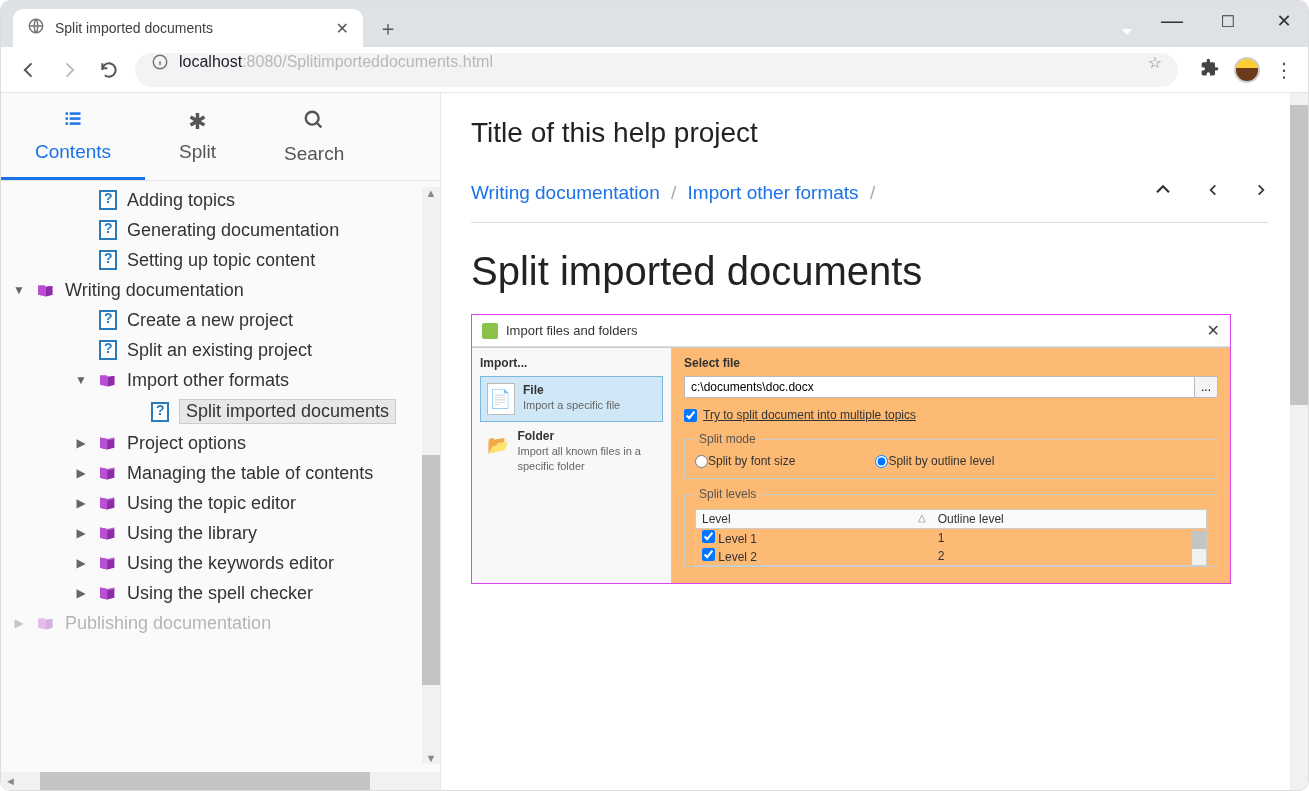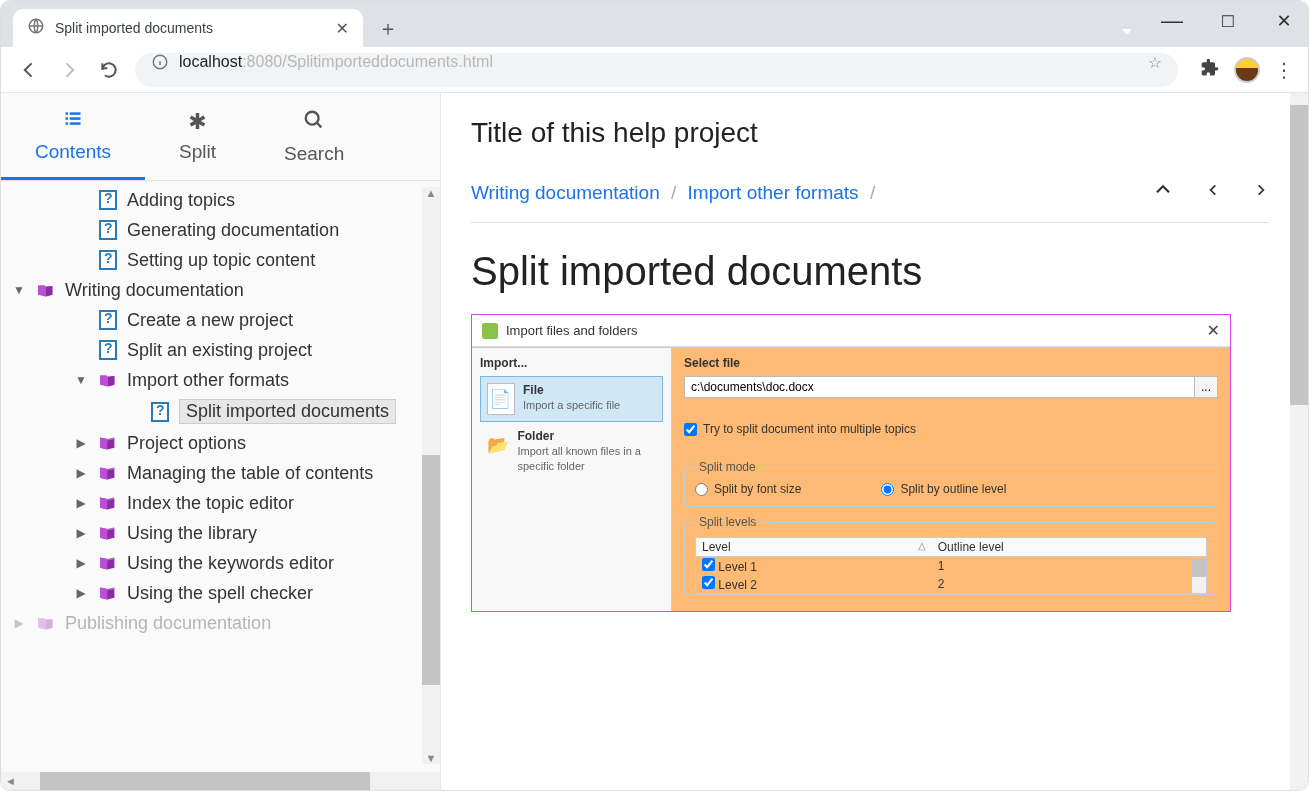--- a/index.html
+++ b/index.html
@@ -79,25 +79,25 @@
 .opt.selected { background:#cfe7f7; border:1px solid #7fb6de; }
 .opt .oicon { width:28px; height:32px; background:#fff; border:1px solid #bbb; display:flex; align-items:center; justify-content:center; font-size:18px; }
 .opt .olabel b { display:block; font-size:12px; }
 .opt .olabel span { font-size:11px; color:#666; }
 
 .dlg-right { flex:1; padding:8px 12px; }
 .dlg-right .sec { font-weight:bold; font-size:12px; margin-bottom:6px; }
 .filebox { display:flex; }
 .filebox input { flex:1; border:1px solid #bbb; padding:3px 6px; font-size:12px; background:#fff; }
 .filebox button { width:24px; border:1px solid #bbb; background:#f4f4f4; margin-left:-1px; font-size:12px; }
-.chk { display:flex; align-items:center; gap:6px; font-size:12px; margin:24px 0; }
+.chk { display:flex; align-items:center; gap:6px; font-size:12px; margin:10px 0;text-decoration:underline; }
 .fieldset { border:1px solid #ccc; padding:8px 10px 10px; margin-bottom:8px; }
 .fieldset legend { font-size:12px; color:#555; padding:0 4px; }
 .radios { display:flex; gap:80px; font-size:12px; }
-.radios label { display:flex; align-items:center; gap:6px; }
+.radios label { display:flex; align-items:center; }
 .levels-table { width:100%; font-size:12px; border:1px solid #ccc; border-collapse:collapse; }
 .levels-table th { text-align:left; font-weight:normal; padding:2px 6px; border-bottom:1px solid #ccc; background:#fafafa; }
 .levels-table td { padding:1px 6px; }
 .levels-wrap { position:relative; }
 .levels-wrap .vsb { position:absolute; right:1px; top:22px; bottom:1px; width:14px; background:#f1f1f1; }
 .levels-wrap .vsb .th2 { position:absolute; top:0; height:18px; left:0; right:0; background:#c4c4c4; }
 
 .main-vscroll { position:absolute; right:0; top:0; bottom:0; width:18px; background:#f1f1f1; }
 .main-vscroll .vthumb { position:absolute; top:12px; height:300px; left:0; right:0; background:#c4c4c4; }
 
@@ -279,21 +279,21 @@
           </div>
           <div class="tree-row indent2" style="opacity: 1;">
             <span class="exp ">▶</span>
             <span class="icon">
               <svg class="book-purple" viewBox="0 0 24 20">
                 <path fill="#8e2ca8" d="M2 3l9 2 9-2v13l-9 2-9-2z"></path>
                 <path fill="#b94fd4" d="M2 3l9 2v13l-9-2z"></path>
                 <path fill="#fff" d="M11 5l9-2v2l-9 2z" opacity="0.3"></path>
               </svg>
             </span>
-            <span class="">Index the topic editor</span>
+            <span class="">Using the topic editor</span>
           </div>
           <div class="tree-row indent2" style="opacity: 1;">
             <span class="exp ">▶</span>
             <span class="icon">
               <svg class="book-purple" viewBox="0 0 24 20">
                 <path fill="#8e2ca8" d="M2 3l9 2 9-2v13l-9 2-9-2z"></path>
                 <path fill="#b94fd4" d="M2 3l9 2v13l-9-2z"></path>
                 <path fill="#fff" d="M11 5l9-2v2l-9 2z" opacity="0.3"></path>
               </svg>
             </span>

